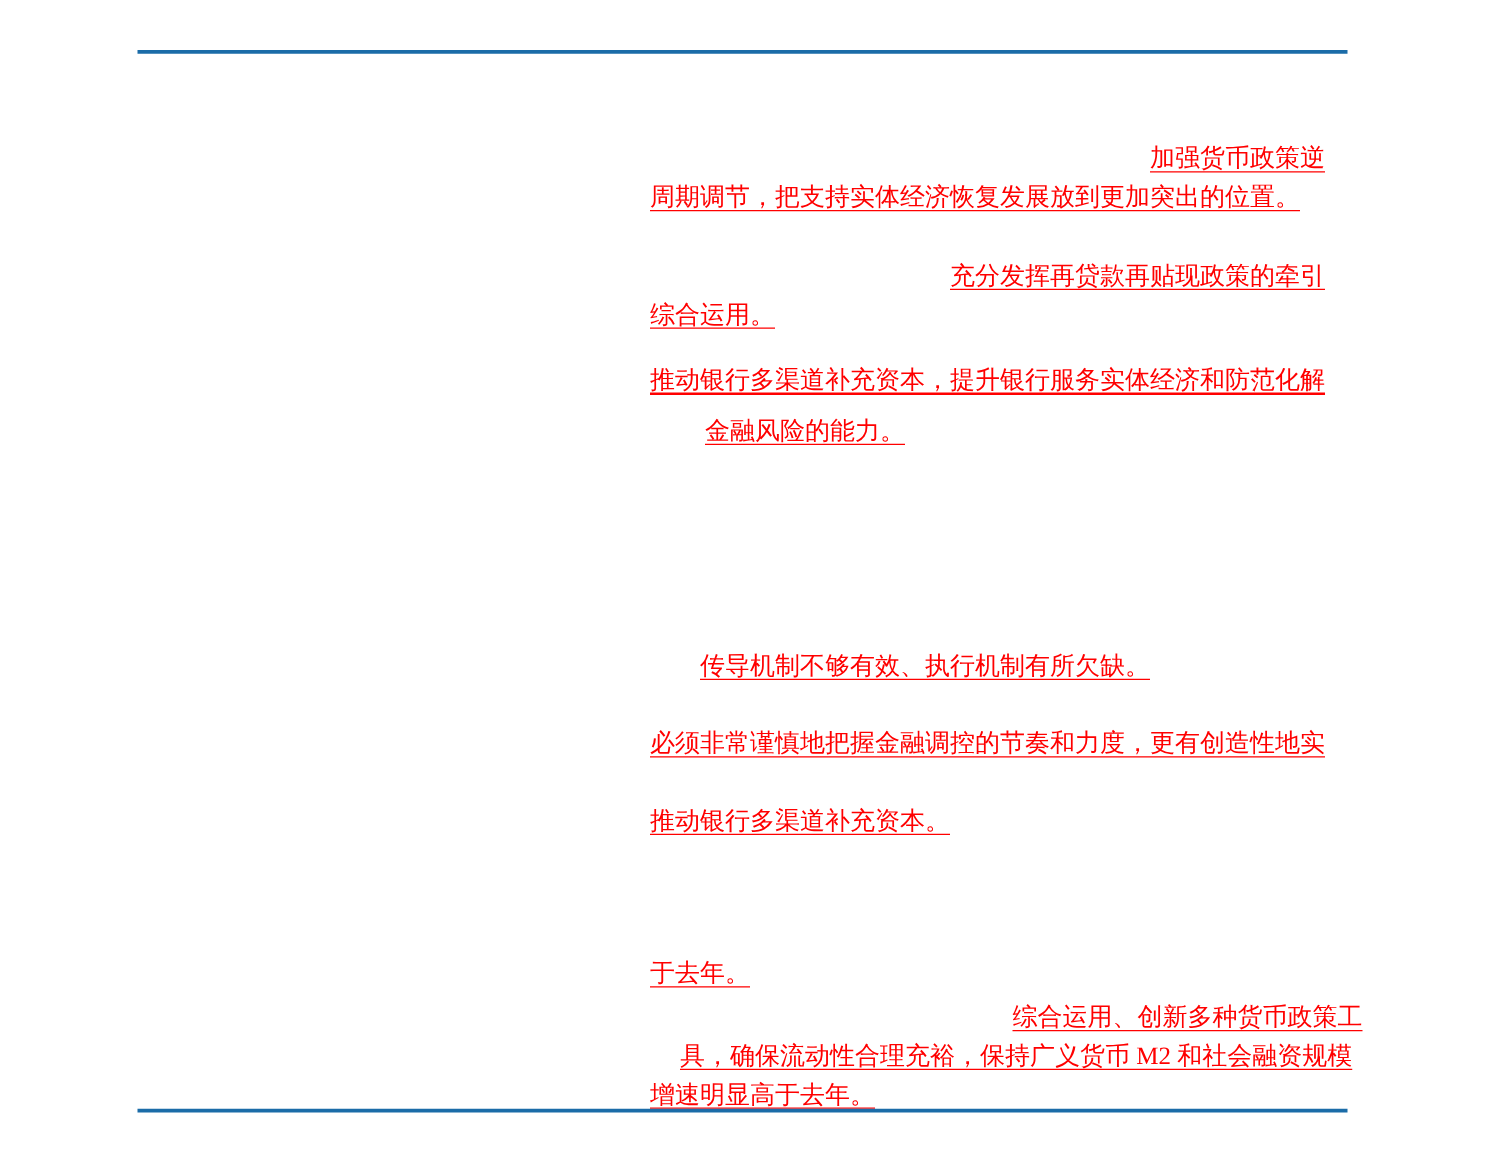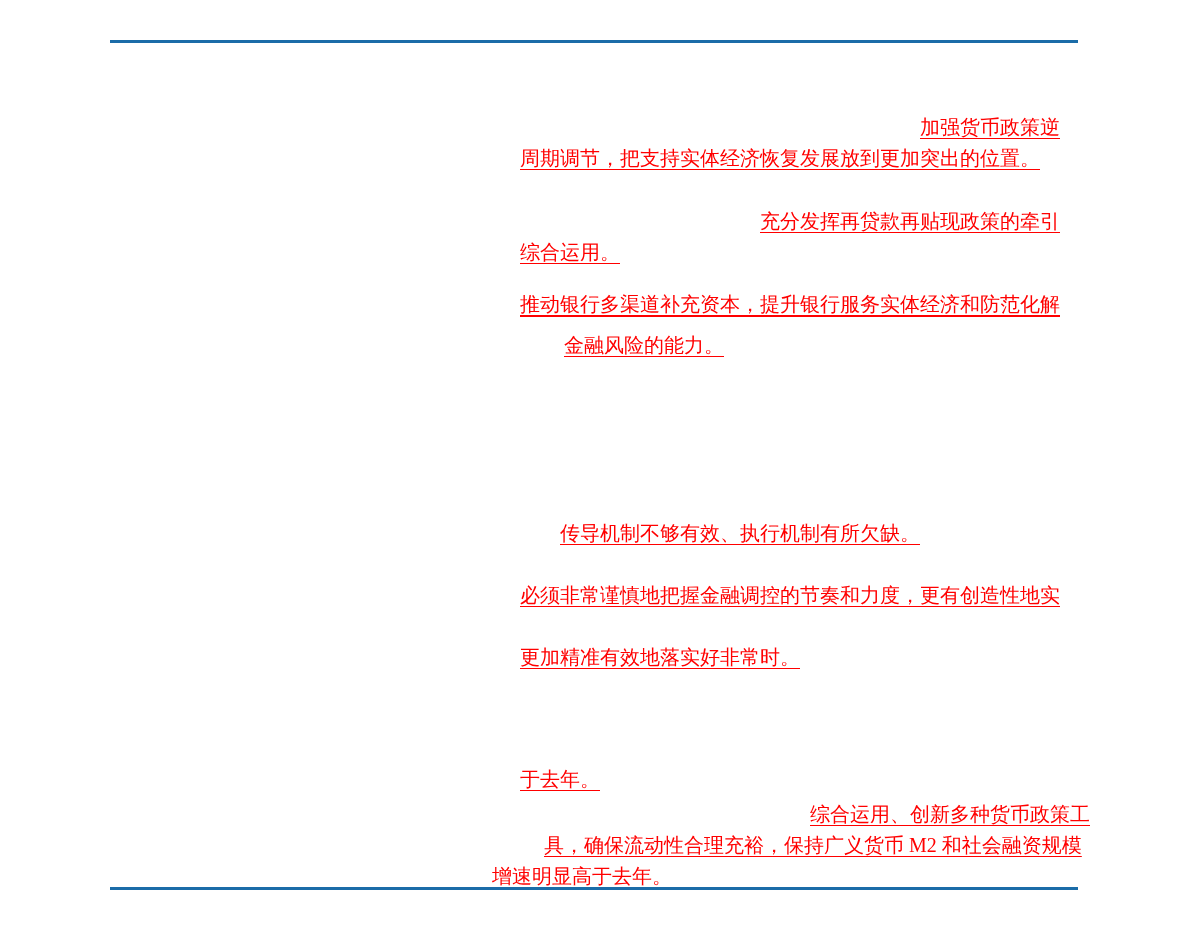--- a/index.html
+++ b/index.html
@@ -52,23 +52,23 @@
 
   <div class="line" style="left:760px; top:210px;">充分发挥再贷款再贴现政策的牵引</div>
   <div class="line" style="left:520px; top:241px;">综合运用。</div>
 
   <div class="line" style="left:520px; top:293px;text-decoration:underline;">推动银行多渠道补充资本，提升银行服务实体经济和防范化解</div>
   <div class="line" style="left:544px; top:334px;margin-left:20px;">金融风险的能力。</div>
 
   <div class="line" style="left:520px; top:584px;">必须非常谨慎地把握金融调控的节奏和力度，更有创造性地实</div>
 
   <div class="line" style="left:560px; top:522px;">传导机制不够有效、执行机制有所欠缺。</div>
-  <div class="line" style="left:520px; top:646px;">更加精准有效地落实好非常时。</div>
+  <div class="line" style="left:520px; top:646px;">推动银行多渠道补充资本。</div>
 
   <div class="line" style="left:520px; top:740px;margin-top:28px;">于去年。</div>
 
   <div class="line" style="left:763px; top:803px;margin-left:47px;">综合运用、创新多种货币政策工</div>
   <div class="line" style="left:520px; top:834px;margin-left:24px;">具，确保流动性合理充裕，保持广义货币 M2 和社会融资规模</div>
-  <div class="line" style="left:492px; top:865px;">增速明显高于去年。</div>
+  <div class="line" style="left:520px; top:865px;">增速明显高于去年。</div>
 
   <div class="rule rule-bottom"></div>
 
 </div>
 
 </body></html>

